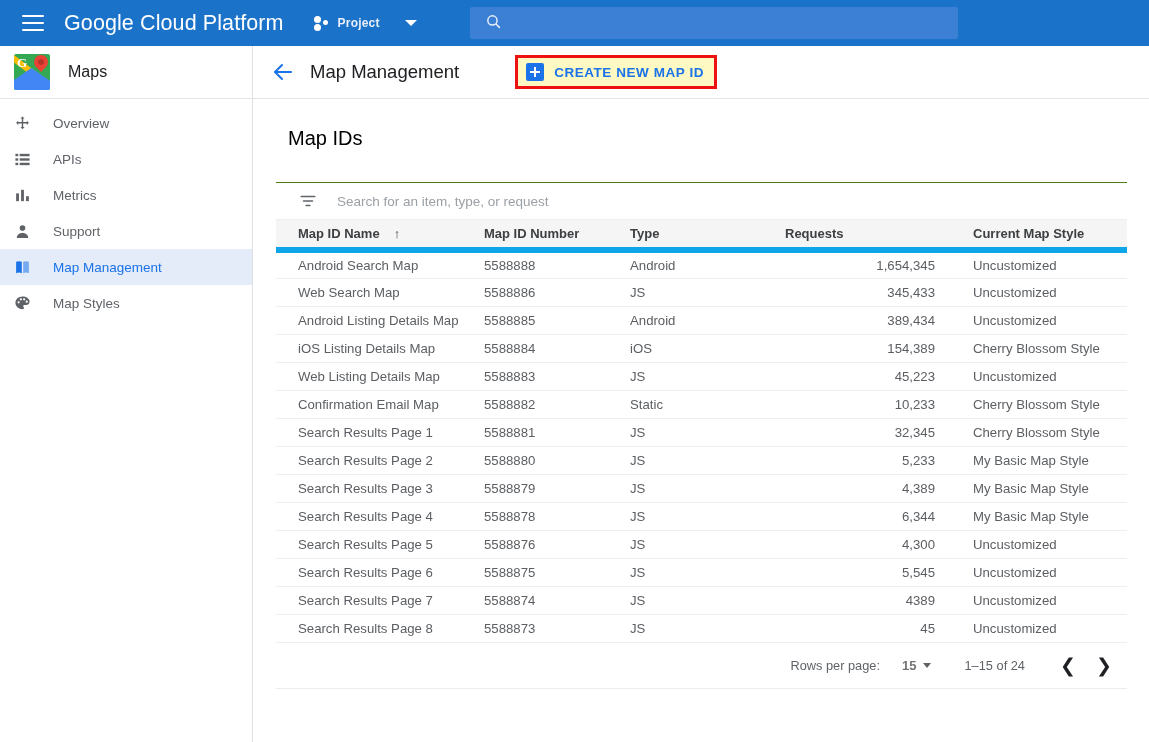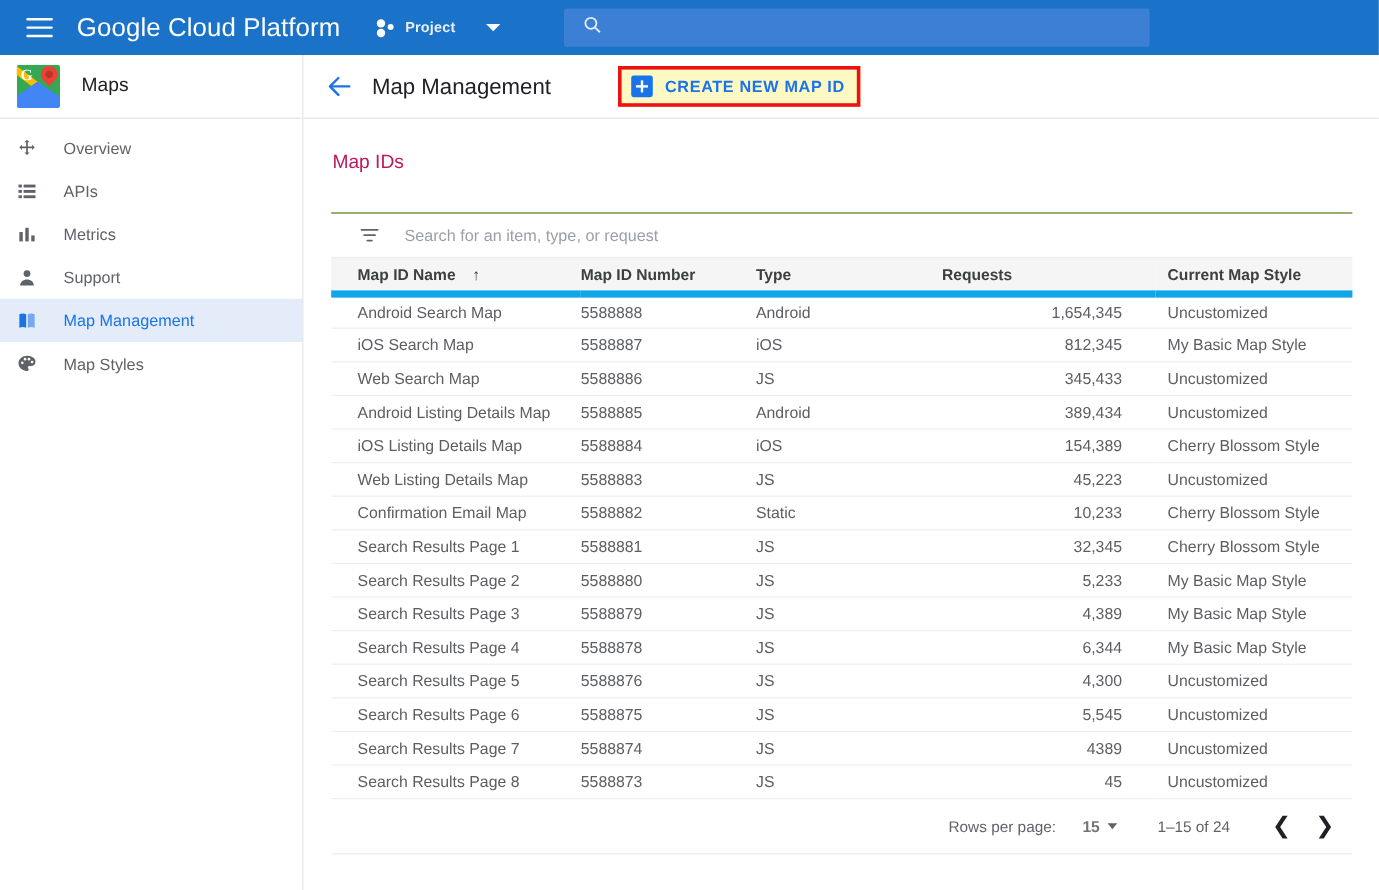--- a/index.html
+++ b/index.html
@@ -166,22 +166,22 @@
   }
   .plus-icon:before { left: 4px; top: 8px; width: 10px; height: 2.4px; }
   .plus-icon:after  { top: 4px; left: 7.8px; height: 10px; width: 2.4px; }
   .create-label {
     color: #1a73e8; font-size: 13.5px; font-weight: bold; letter-spacing: .55px;
     white-space: nowrap;
   }
 
   .card-area { padding: 0 22px 0 23px; }
   .section-title {
-    font-size: 16px; color: #be185d; font-weight: 400;
-    padding: 28px 0 0 0; margin-left: 1px;
+    font-size: 20px; color: #000000; font-weight: 400;
+    padding: 28px 0 0 0; margin-left: 12px;
   }
 
   .table-card { margin-top: 32px; }
   .search-row {
     height: 38px;
     display: flex; align-items: center;
     border-top: 1px solid #4d7c0f;
     border-bottom: 1px solid #eeeeee;
     padding-left: 23px;
     cursor: text;
@@ -399,27 +399,20 @@
         </thead>
         <tbody id="tbody">
             <tr>
               <td class="c-name">Android Search Map</td>
               <td class="c-number">5588888</td>
               <td class="c-type">Android</td>
               <td class="c-req">1,654,345</td>
               <td class="c-style">Uncustomized</td>
             </tr>
             <tr>
-              <td class="c-name">iOS Search Map</td>
-              <td class="c-number">5588887</td>
-              <td class="c-type">iOS</td>
-              <td class="c-req">812,345</td>
-              <td class="c-style">My Basic Map Style</td>
-            </tr>
-            <tr>
               <td class="c-name">Web Search Map</td>
               <td class="c-number">5588886</td>
               <td class="c-type">JS</td>
               <td class="c-req">345,433</td>
               <td class="c-style">Uncustomized</td>
             </tr>
             <tr>
               <td class="c-name">Android Listing Details Map</td>
               <td class="c-number">5588885</td>
               <td class="c-type">Android</td>

